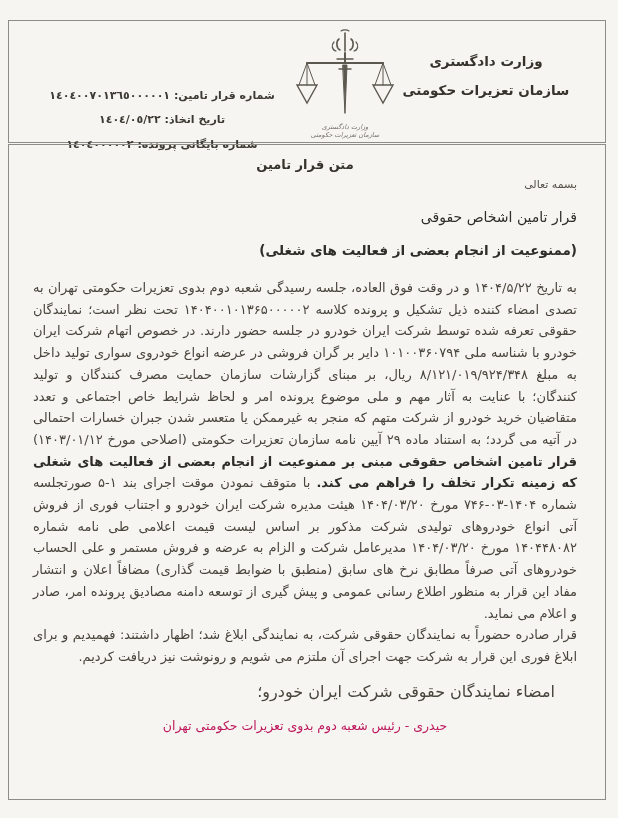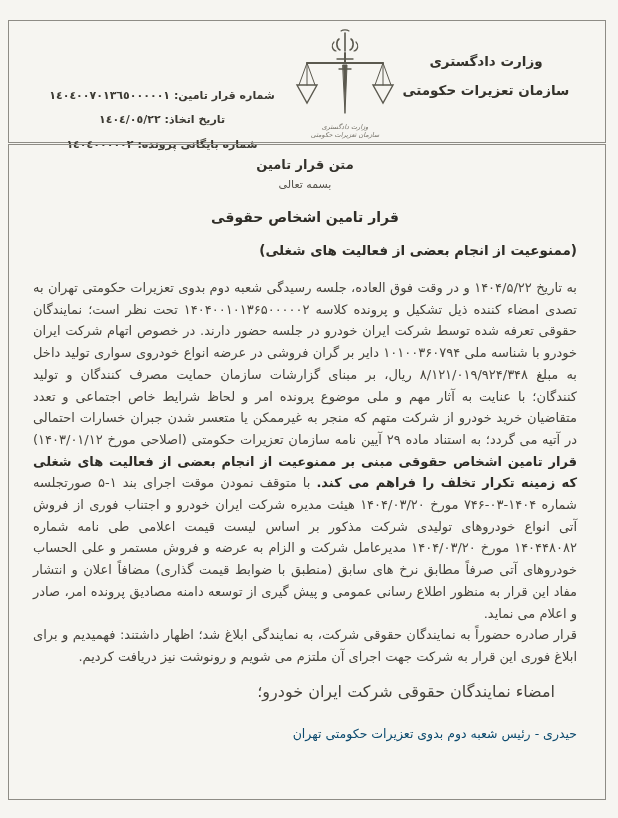--- a/index.html
+++ b/index.html
@@ -67,29 +67,29 @@
   }
   .doc-title {
     margin: 2px 0 6px;
     text-align: center;
     font-size: 13px;
     font-weight: bold;
     color: #35332c;
   }
   .basmala {
     margin: 0 0 18px;
-    text-align: center;
+    text-align: right;
     font-size: 11px;
     color: #55524a;
   }
   .order-title {
     margin: 0 0 17px;
-    text-align: center;
+    text-align: right;
     font-size: 14px;
-    font-weight: bold;
+    font-weight: normal;
     color: #2f2d27;
   }
   .order-subtitle {
     margin: 0 0 19px;
     text-align: right;
     font-size: 13.5px;
     font-weight: bold;
     color: #2f2d27;
   }
   p.body-par {
@@ -103,24 +103,24 @@
   .p2 { margin-top: 12px; }
   .p3 { margin-top: 24px; }
   .sig-note {
     margin-top: 14px;
     font-size: 16px;
     color: #48453d;
     padding-left: 0;
     padding-right: 22px;
   }
   .signer {
-    margin-top: 25px;
+    margin-top: 17px;
     font-size: 12.5px;
-    color: #0c4a6e;
-    text-align: right;
+    color: #be185d;
+    text-align: center;
     direction: rtl;
   }
   .signer-inner { display: inline-block; direction: rtl; }
 </style>
 </head>
 <body>
 
 <div class="page">
 
   <div class="box header-box">

